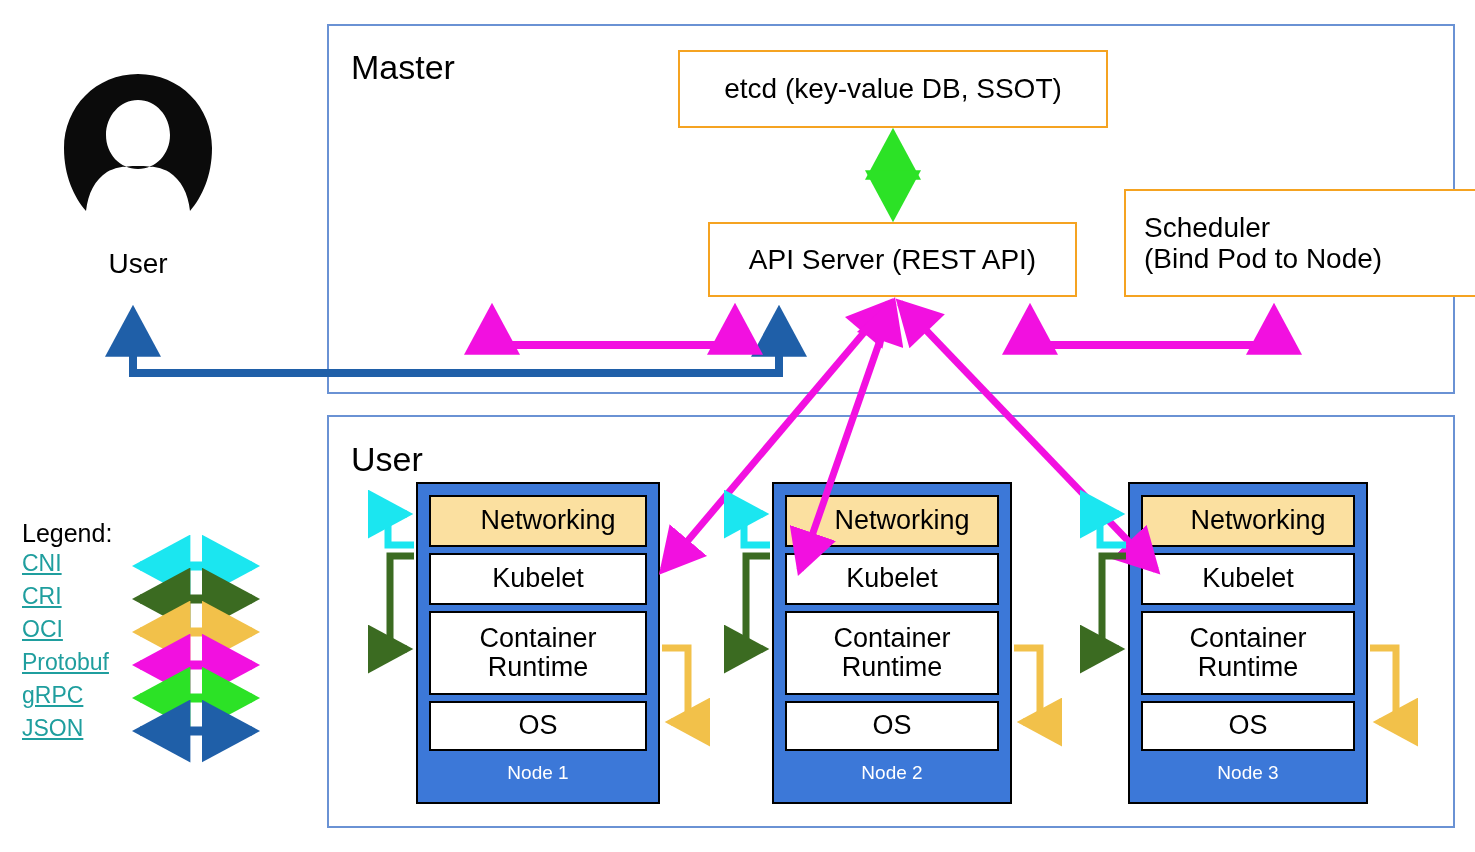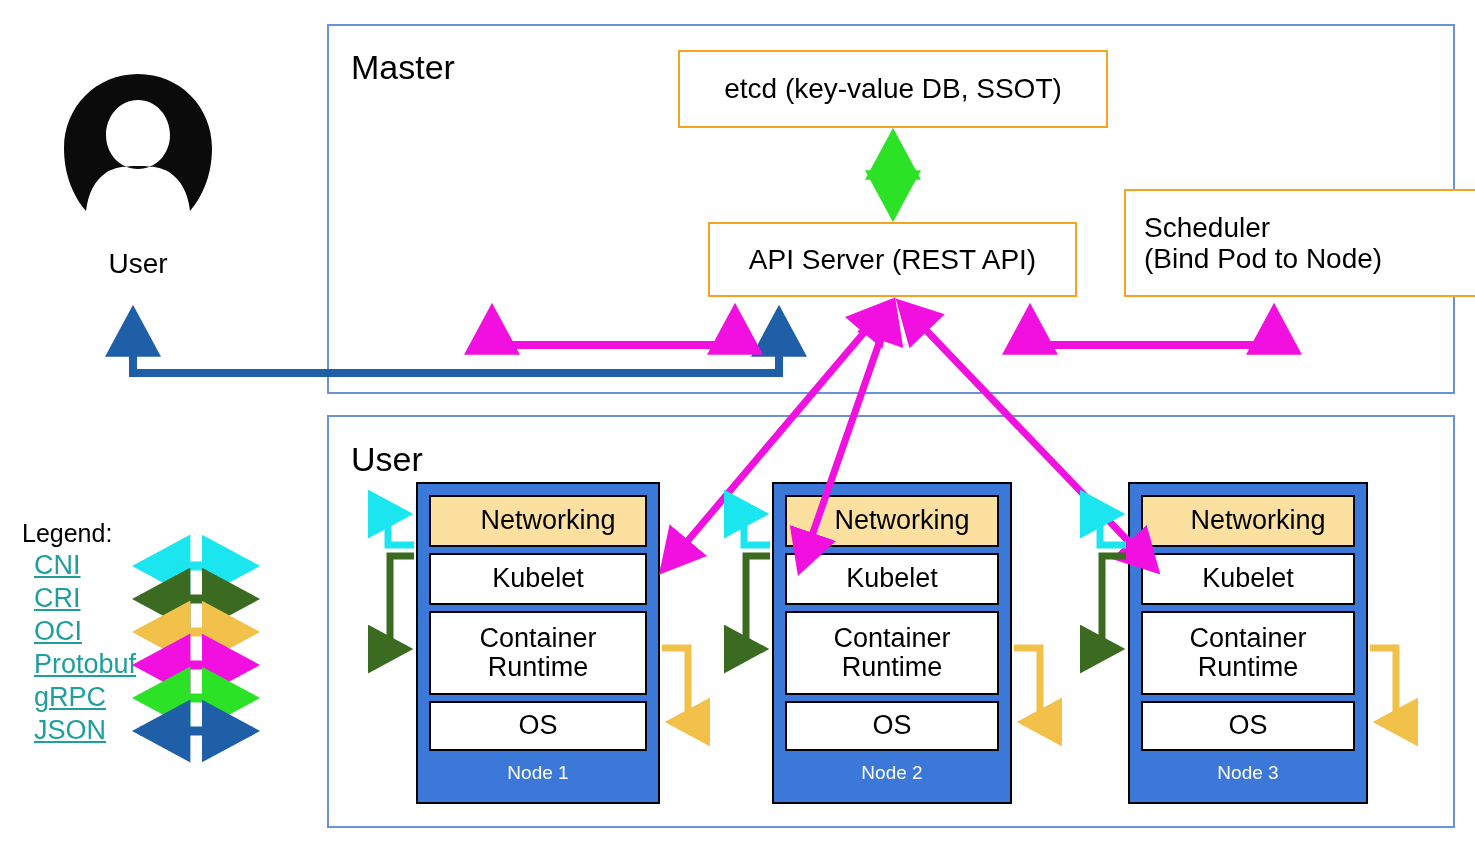--- a/index.html
+++ b/index.html
@@ -89,26 +89,25 @@
 
   
   .legend-title {
     position: absolute;
     font-size: 25px;
     color: #000;
     white-space: nowrap;
   }
   .legend-row-label {
     position: absolute;
-    font-size: 27px;
+    font-size: 23px;
     color: #1F9E9E;
     text-decoration: underline;
     white-space: nowrap;
     line-height: 1;
-    margin-left: 12px;
   }
 
   svg.overlay {
     position: absolute;
     left: 0;
     top: 0;
     width: 1475px;
     height: 852px;
     pointer-events: none;
   }

